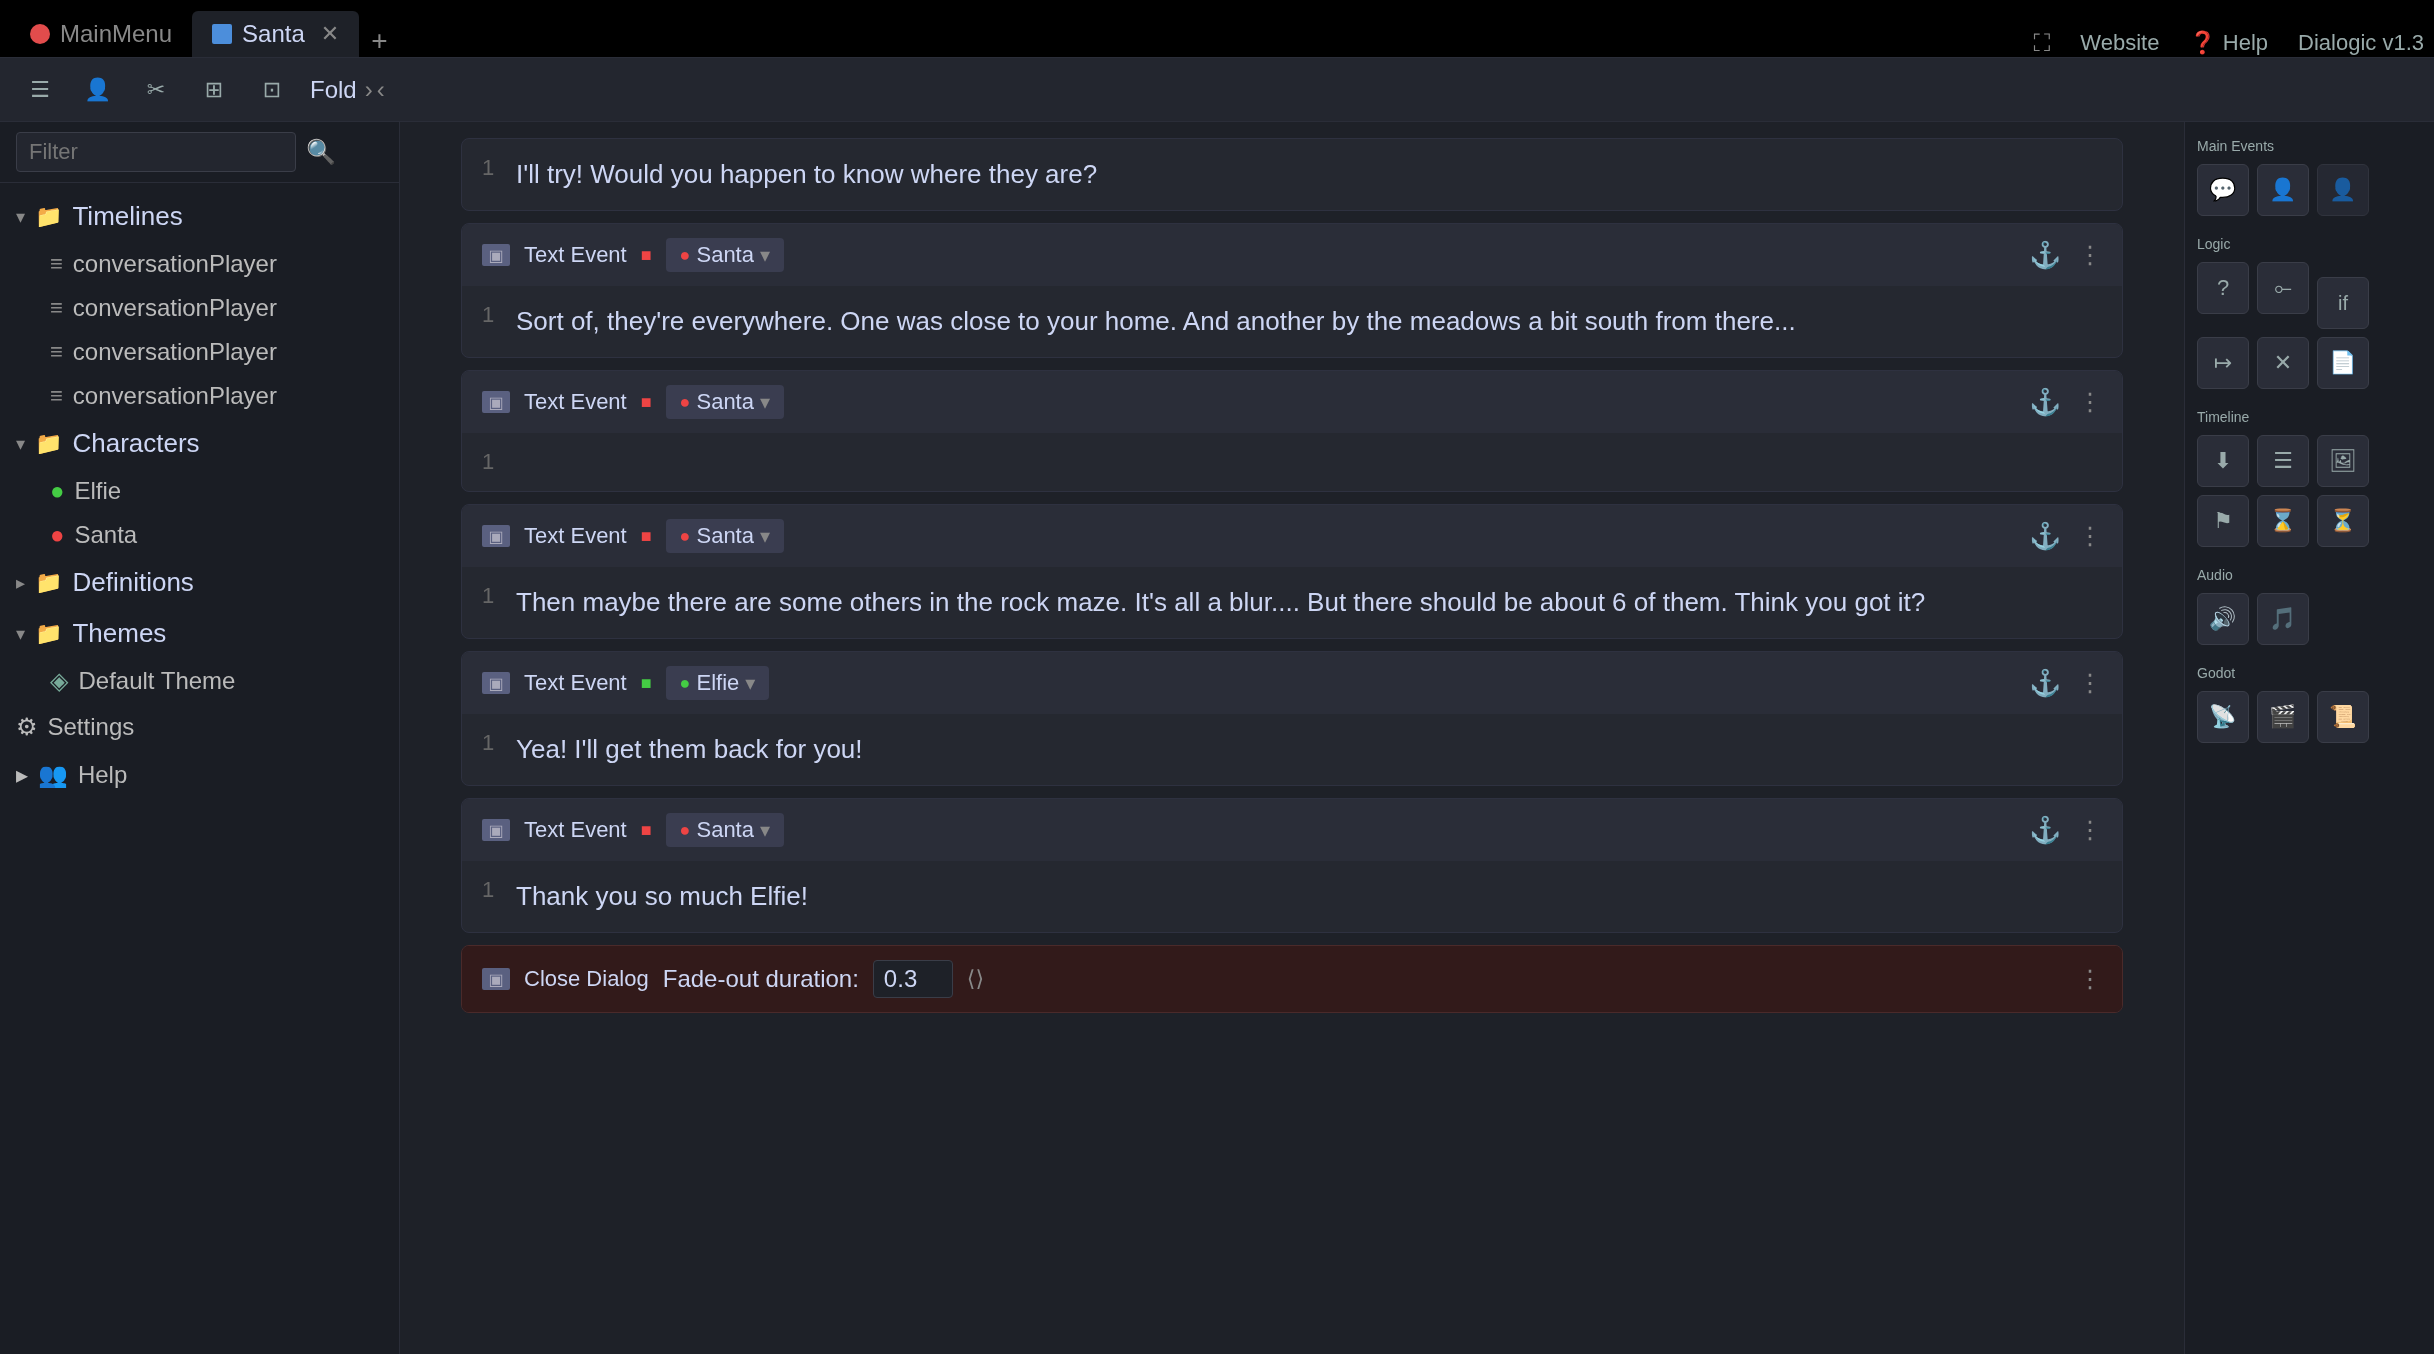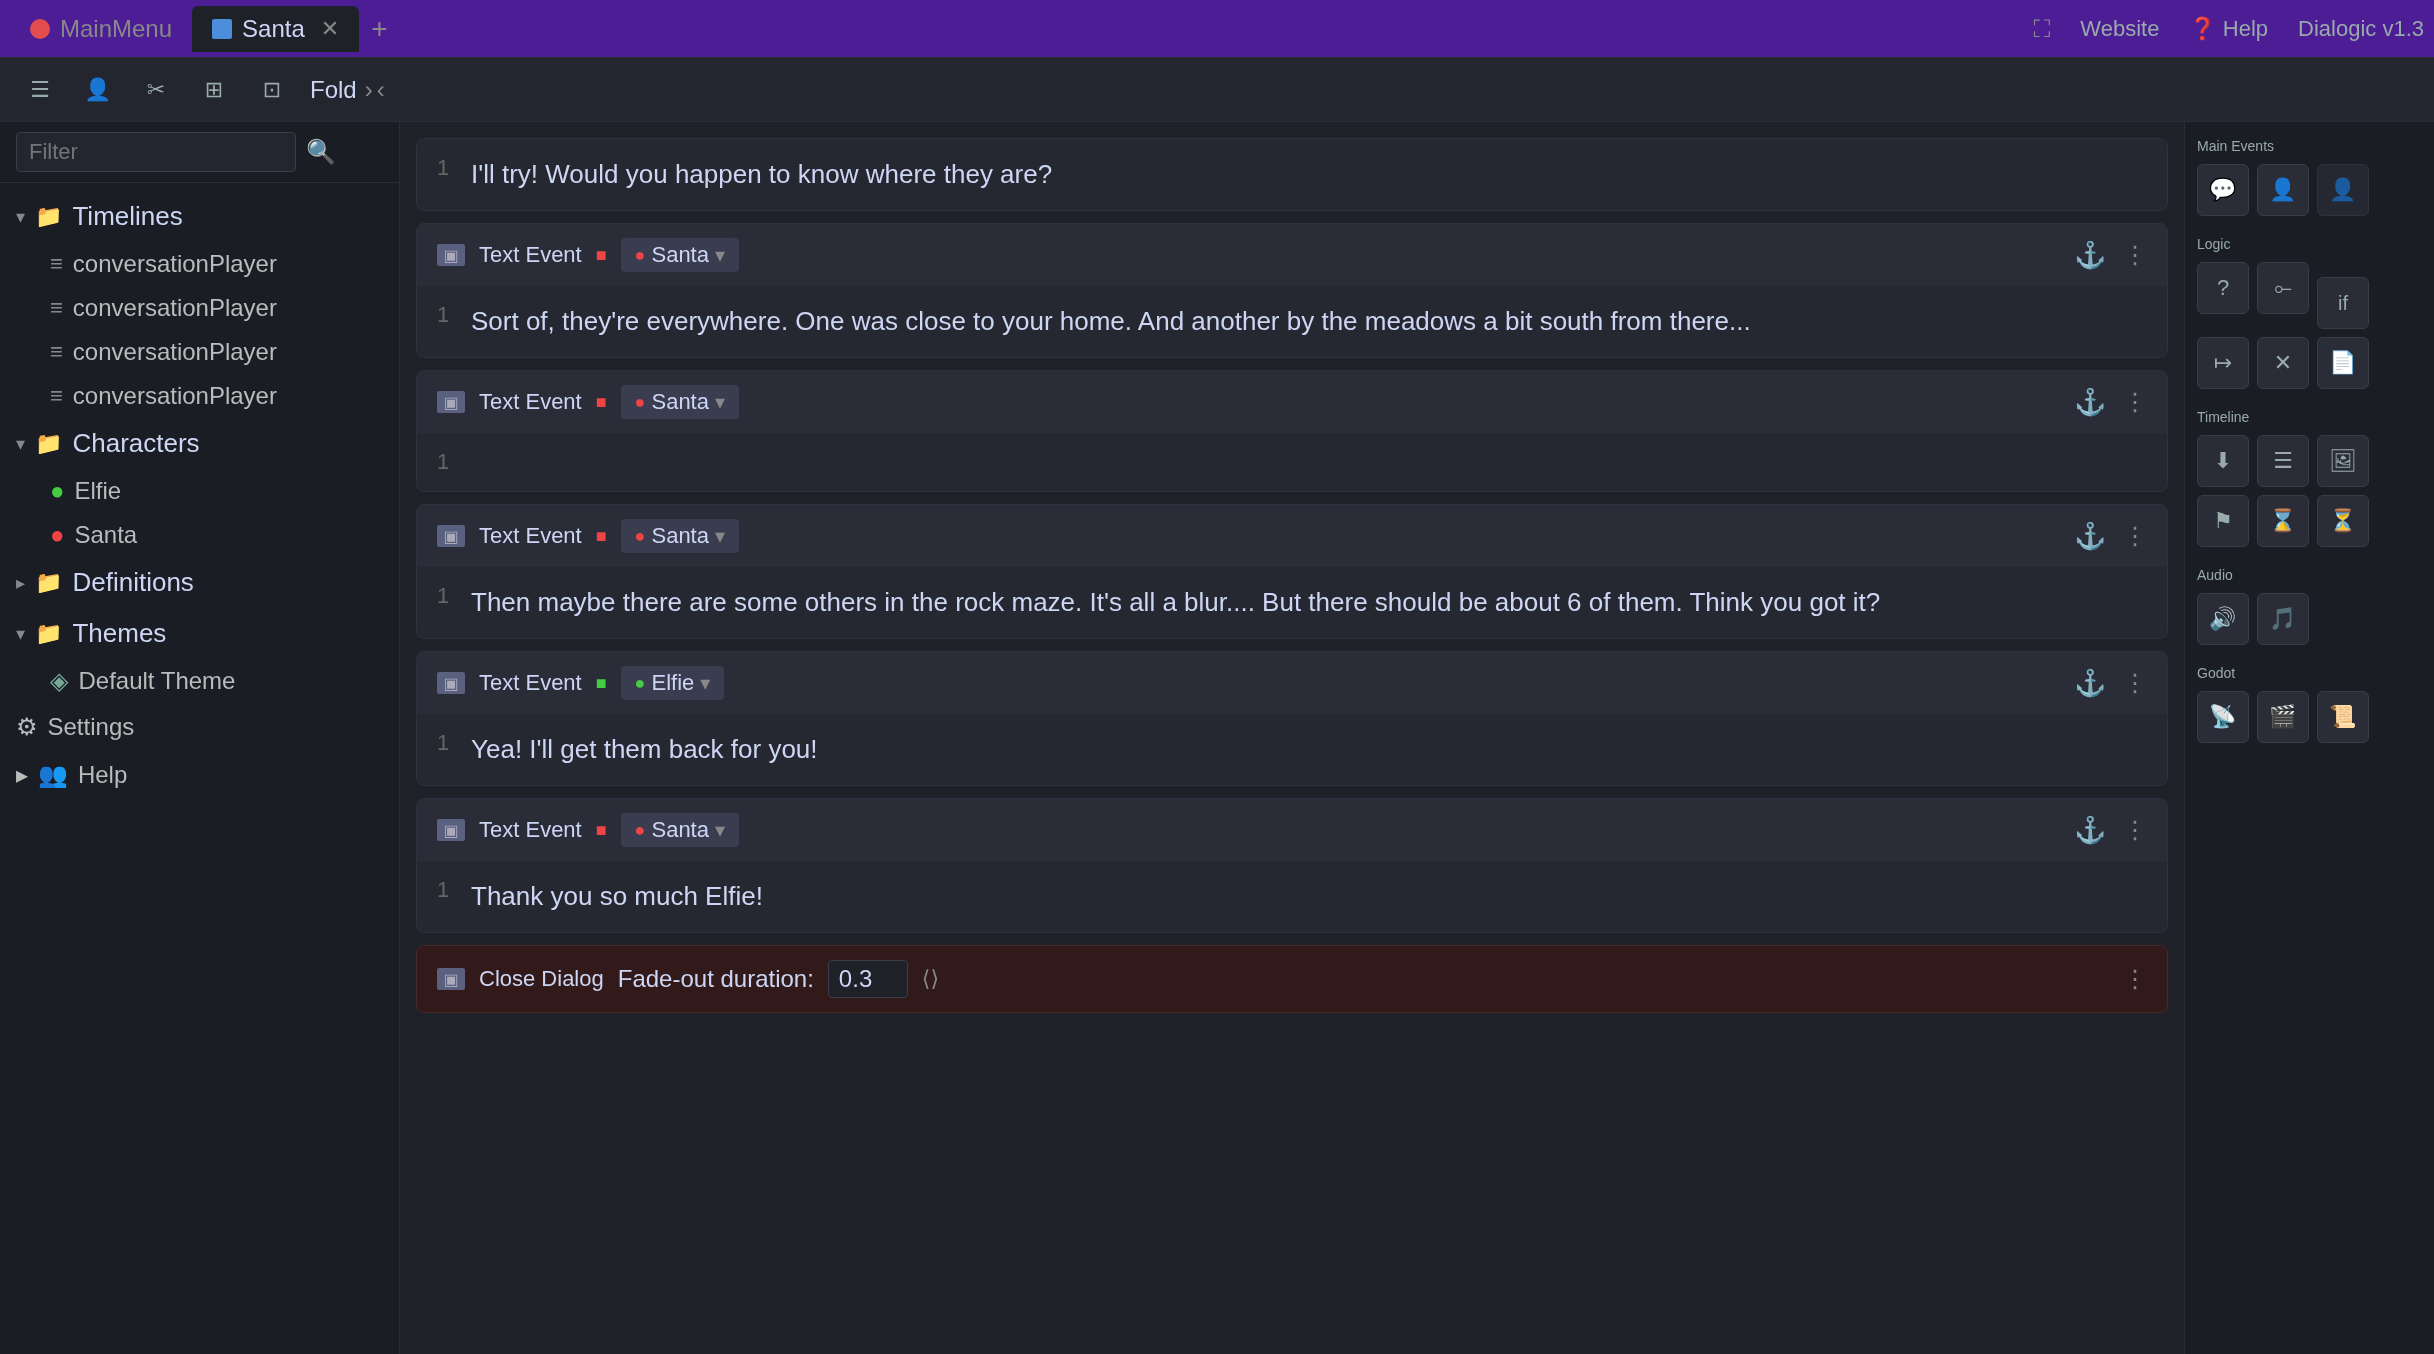--- a/index.html
+++ b/index.html
@@ -9,22 +9,22 @@
       color: #cdd6f4;
       width: 2434px;
       height: 1354px;
       overflow: hidden;
       font-size: 26px;
     }
 
     
     .title-bar {
       display: flex;
-      align-items: center;
-      background: #4c1d95;
+      align-items: flex-end;
+      background: #000000;
       height: 58px;
       padding: 0 10px;
       border-bottom: 1px solid #2a2d38;
     }
     .tab {
       display: flex;
       align-items: center;
       padding: 6px 20px;
       background: #1e2128;
       border-radius: 6px 6px 0 0;
@@ -102,20 +102,21 @@
       gap: 8px;
       color: #cdd6f4;
       font-size: 24px;
     }
     .fold-arrows { display: flex; gap: 4px; color: #888; }
 
     
     .main-layout {
       display: flex;
       height: calc(1354px - 58px - 64px);
+      gap: 45px;
     }
 
     
     .sidebar {
       width: 400px;
       background: #1a1d24;
       border-right: 1px solid #2a2d38;
       display: flex;
       flex-direction: column;
       overflow: hidden;

